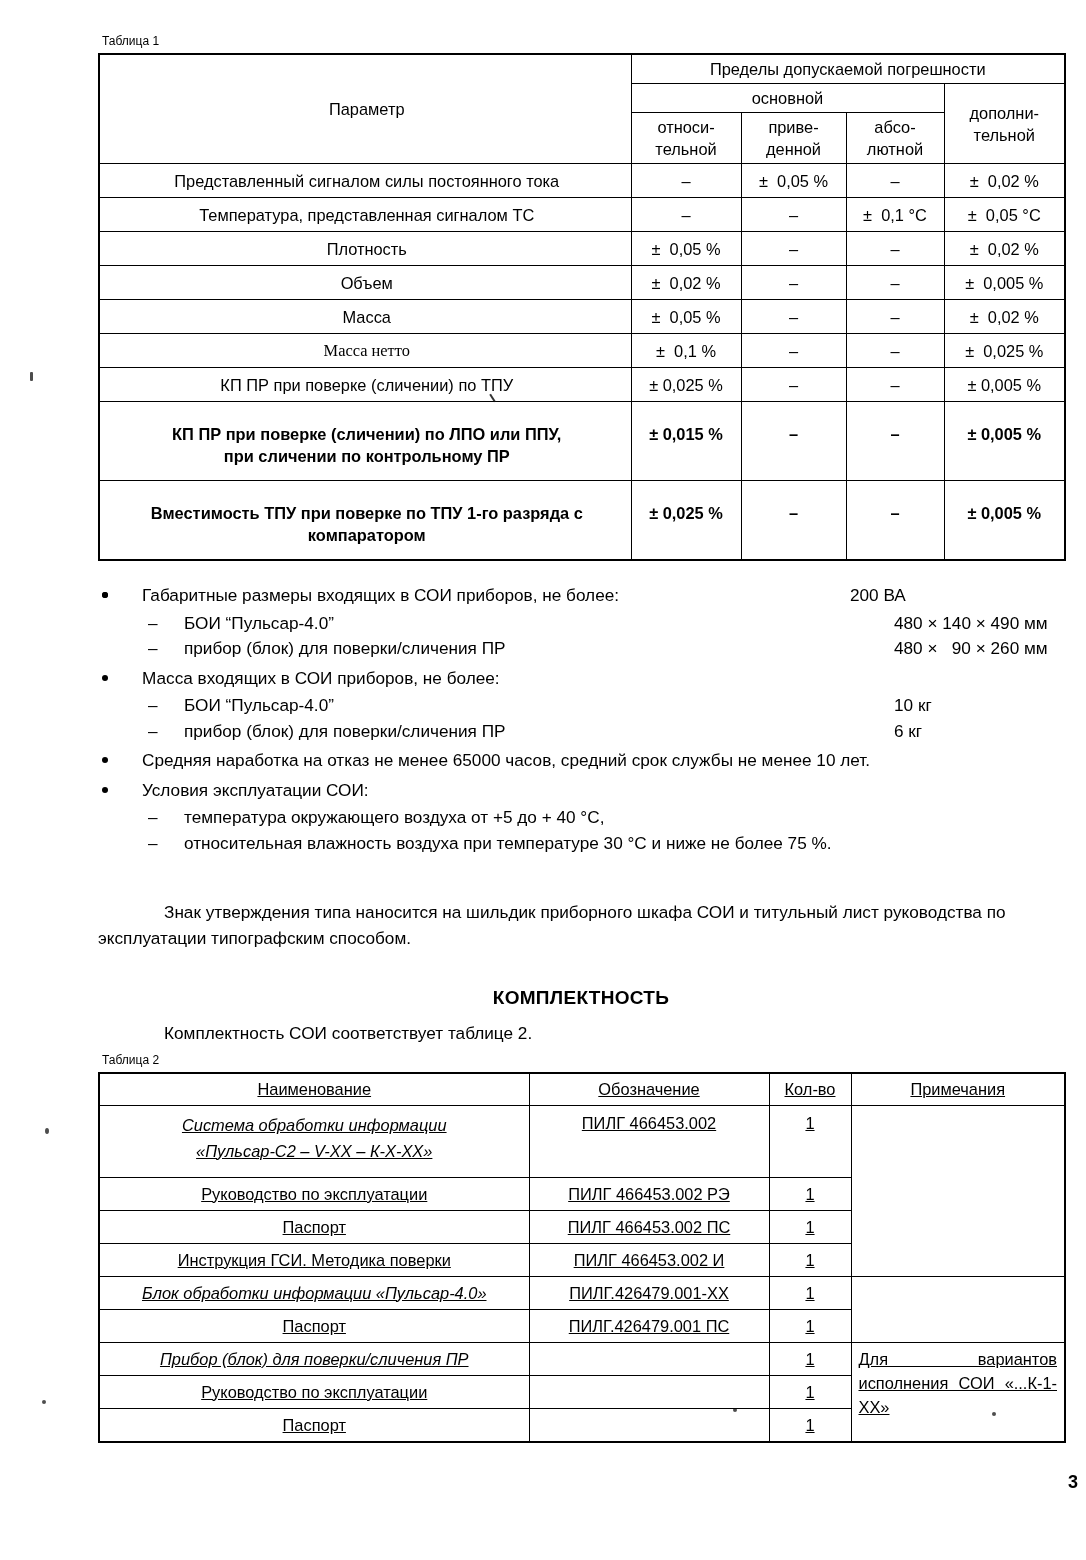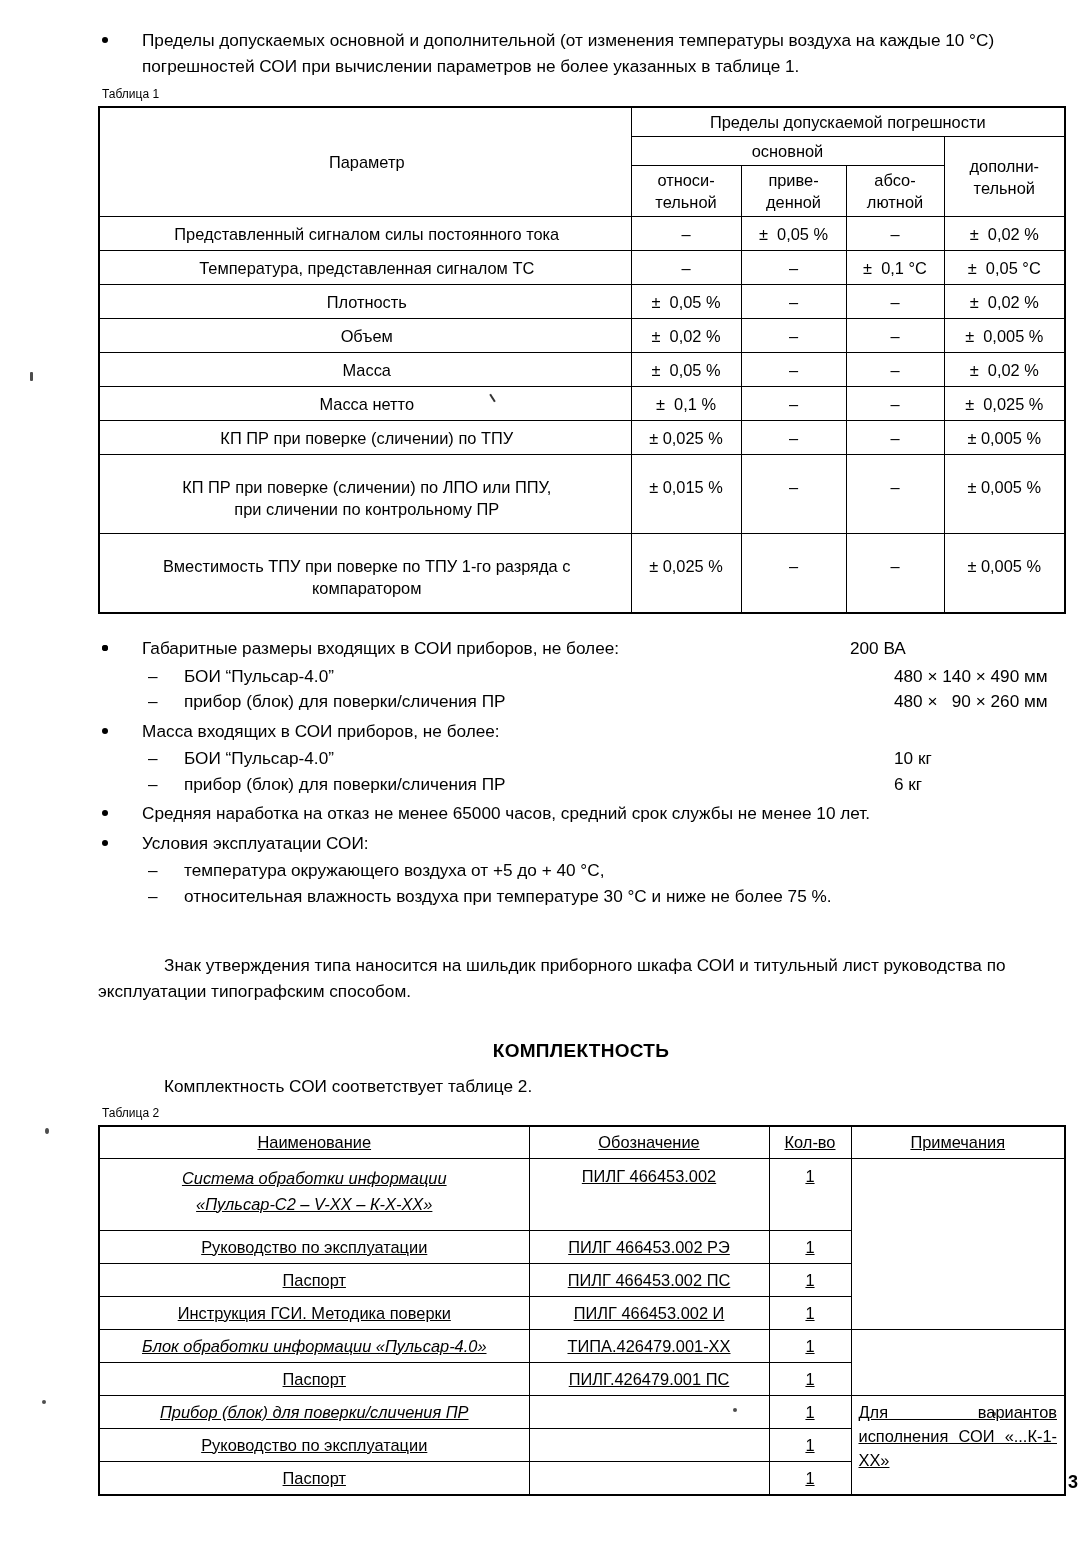--- a/index.html
+++ b/index.html
@@ -102,21 +102,21 @@
   table.doc .ctr { text-align: center; }
   table.doc .lft { text-align: center; }
   .outer-thick { border: 2.4px solid #000 !important; }
 
   
   #table1 td, #table1 th { height: 20px; }
   #table1 .hdr { text-align: center; }
   #table1 .param-cell { padding-left: 10px; }
   #table1 .numcell { text-align: center; white-space: pre; }
   #table1 tr.body-row td { height: 27px; }
-  #table1 tr.body-row-2 td { height: 54px; vertical-align: top; padding-top: 21px; }
+  #table1 tr.body-row-2 td { height: 54px; vertical-align: top; padding-top: 21px; font-weight: bold; }
   #table1 tr.body-row-2 td.numcell { vertical-align: top; }
 
   
   #table2 td, #table2 th { height: 25px; text-decoration: underline; }
   #table2 .it { font-style: italic; }
   #table2 .indent { padding-left: 7px; }
   #table2 .note-cell {
     text-align: justify;
     text-align-last: justify;
     font-size: 16.4px;
@@ -176,26 +176,20 @@
 <div class="page">
 
   <div class="artifact" style="left:30px;top:372px;width:3px;height:9px;border-radius:1px;"></div>
   <div class="artifact" style="left:45px;top:1128px;width:4px;height:6px;"></div>
   <div class="artifact" style="left:42px;top:1400px;width:4px;height:4px;"></div>
   <div class="artifact" style="left:733px;top:1408px;width:4px;height:4px;"></div>
   <div class="artifact" style="left:992px;top:1412px;width:4px;height:4px;"></div>
 
   <div class="content">
 
-    <ul class="bullets">
-      <li class="bullet tight">
-        <span class="dot"></span>
-        <span>Пределы допускаемых основной и дополнительной (от изменения температуры воздуха на каждые 10 °C) погрешностей СОИ при вычислении параметров не более указанных в таблице 1.</span>
-      </li>
-    </ul>
 
     <div class="tbl-caption">Таблица 1</div>
 
     <table class="doc outer-thick" id="table1">
       <colgroup>
         <col style="width:532px">
         <col style="width:110px">
         <col style="width:105px">
         <col style="width:98px">
         <col style="width:121px">
@@ -249,21 +243,21 @@
             <td class="numcell">±  0,005 %</td>
           </tr>
           <tr class="body-row">
             <td class="lft param-cell" style="white-space: pre-line;">Масса</td>
             <td class="numcell">±  0,05 %</td>
             <td class="numcell">–</td>
             <td class="numcell">–</td>
             <td class="numcell">±  0,02 %</td>
           </tr>
           <tr class="body-row">
-            <td class="lft param-cell" style="white-space: pre-line;">Масса нетто</td>
+            <td class="lft param-cell" style="white-space: pre-line; font-family: Liberation Serif, serif;">Масса нетто</td>
             <td class="numcell">±  0,1 %</td>
             <td class="numcell">–</td>
             <td class="numcell">–</td>
             <td class="numcell">±  0,025 %</td>
           </tr>
           <tr class="body-row">
             <td class="lft param-cell" style="white-space: pre-line;">КП ПР при поверке (сличении) по ТПУ</td>
             <td class="numcell">± 0,025 %</td>
             <td class="numcell">–</td>
             <td class="numcell">–</td>
@@ -395,21 +389,21 @@
             <td class="lft">ПИЛГ 466453.002 ПС</td>
             <td class="ctr">1</td>
           </tr>
           <tr>
             <td class="lft indent" style="white-space: pre-line; line-height: 26px;">Инструкция ГСИ. Методика поверки</td>
             <td class="lft">ПИЛГ 466453.002 И</td>
             <td class="ctr">1</td>
           </tr>
           <tr>
             <td class="lft it" style="white-space: pre-line; line-height: 26px;">Блок обработки информации «Пульсар-4.0»</td>
-            <td class="lft">ТИПА.426479.001-XX</td>
+            <td class="lft">ПИЛГ.426479.001-XX</td>
             <td class="ctr">1</td>
             <td rowspan="2"></td>
           </tr>
           <tr>
             <td class="lft indent" style="white-space: pre-line; line-height: 26px;">Паспорт</td>
             <td class="lft">ПИЛГ.426479.001 ПС</td>
             <td class="ctr">1</td>
           </tr>
           <tr>
             <td class="lft it" style="white-space: pre-line; line-height: 26px;">Прибор (блок) для поверки/сличения ПР</td>

